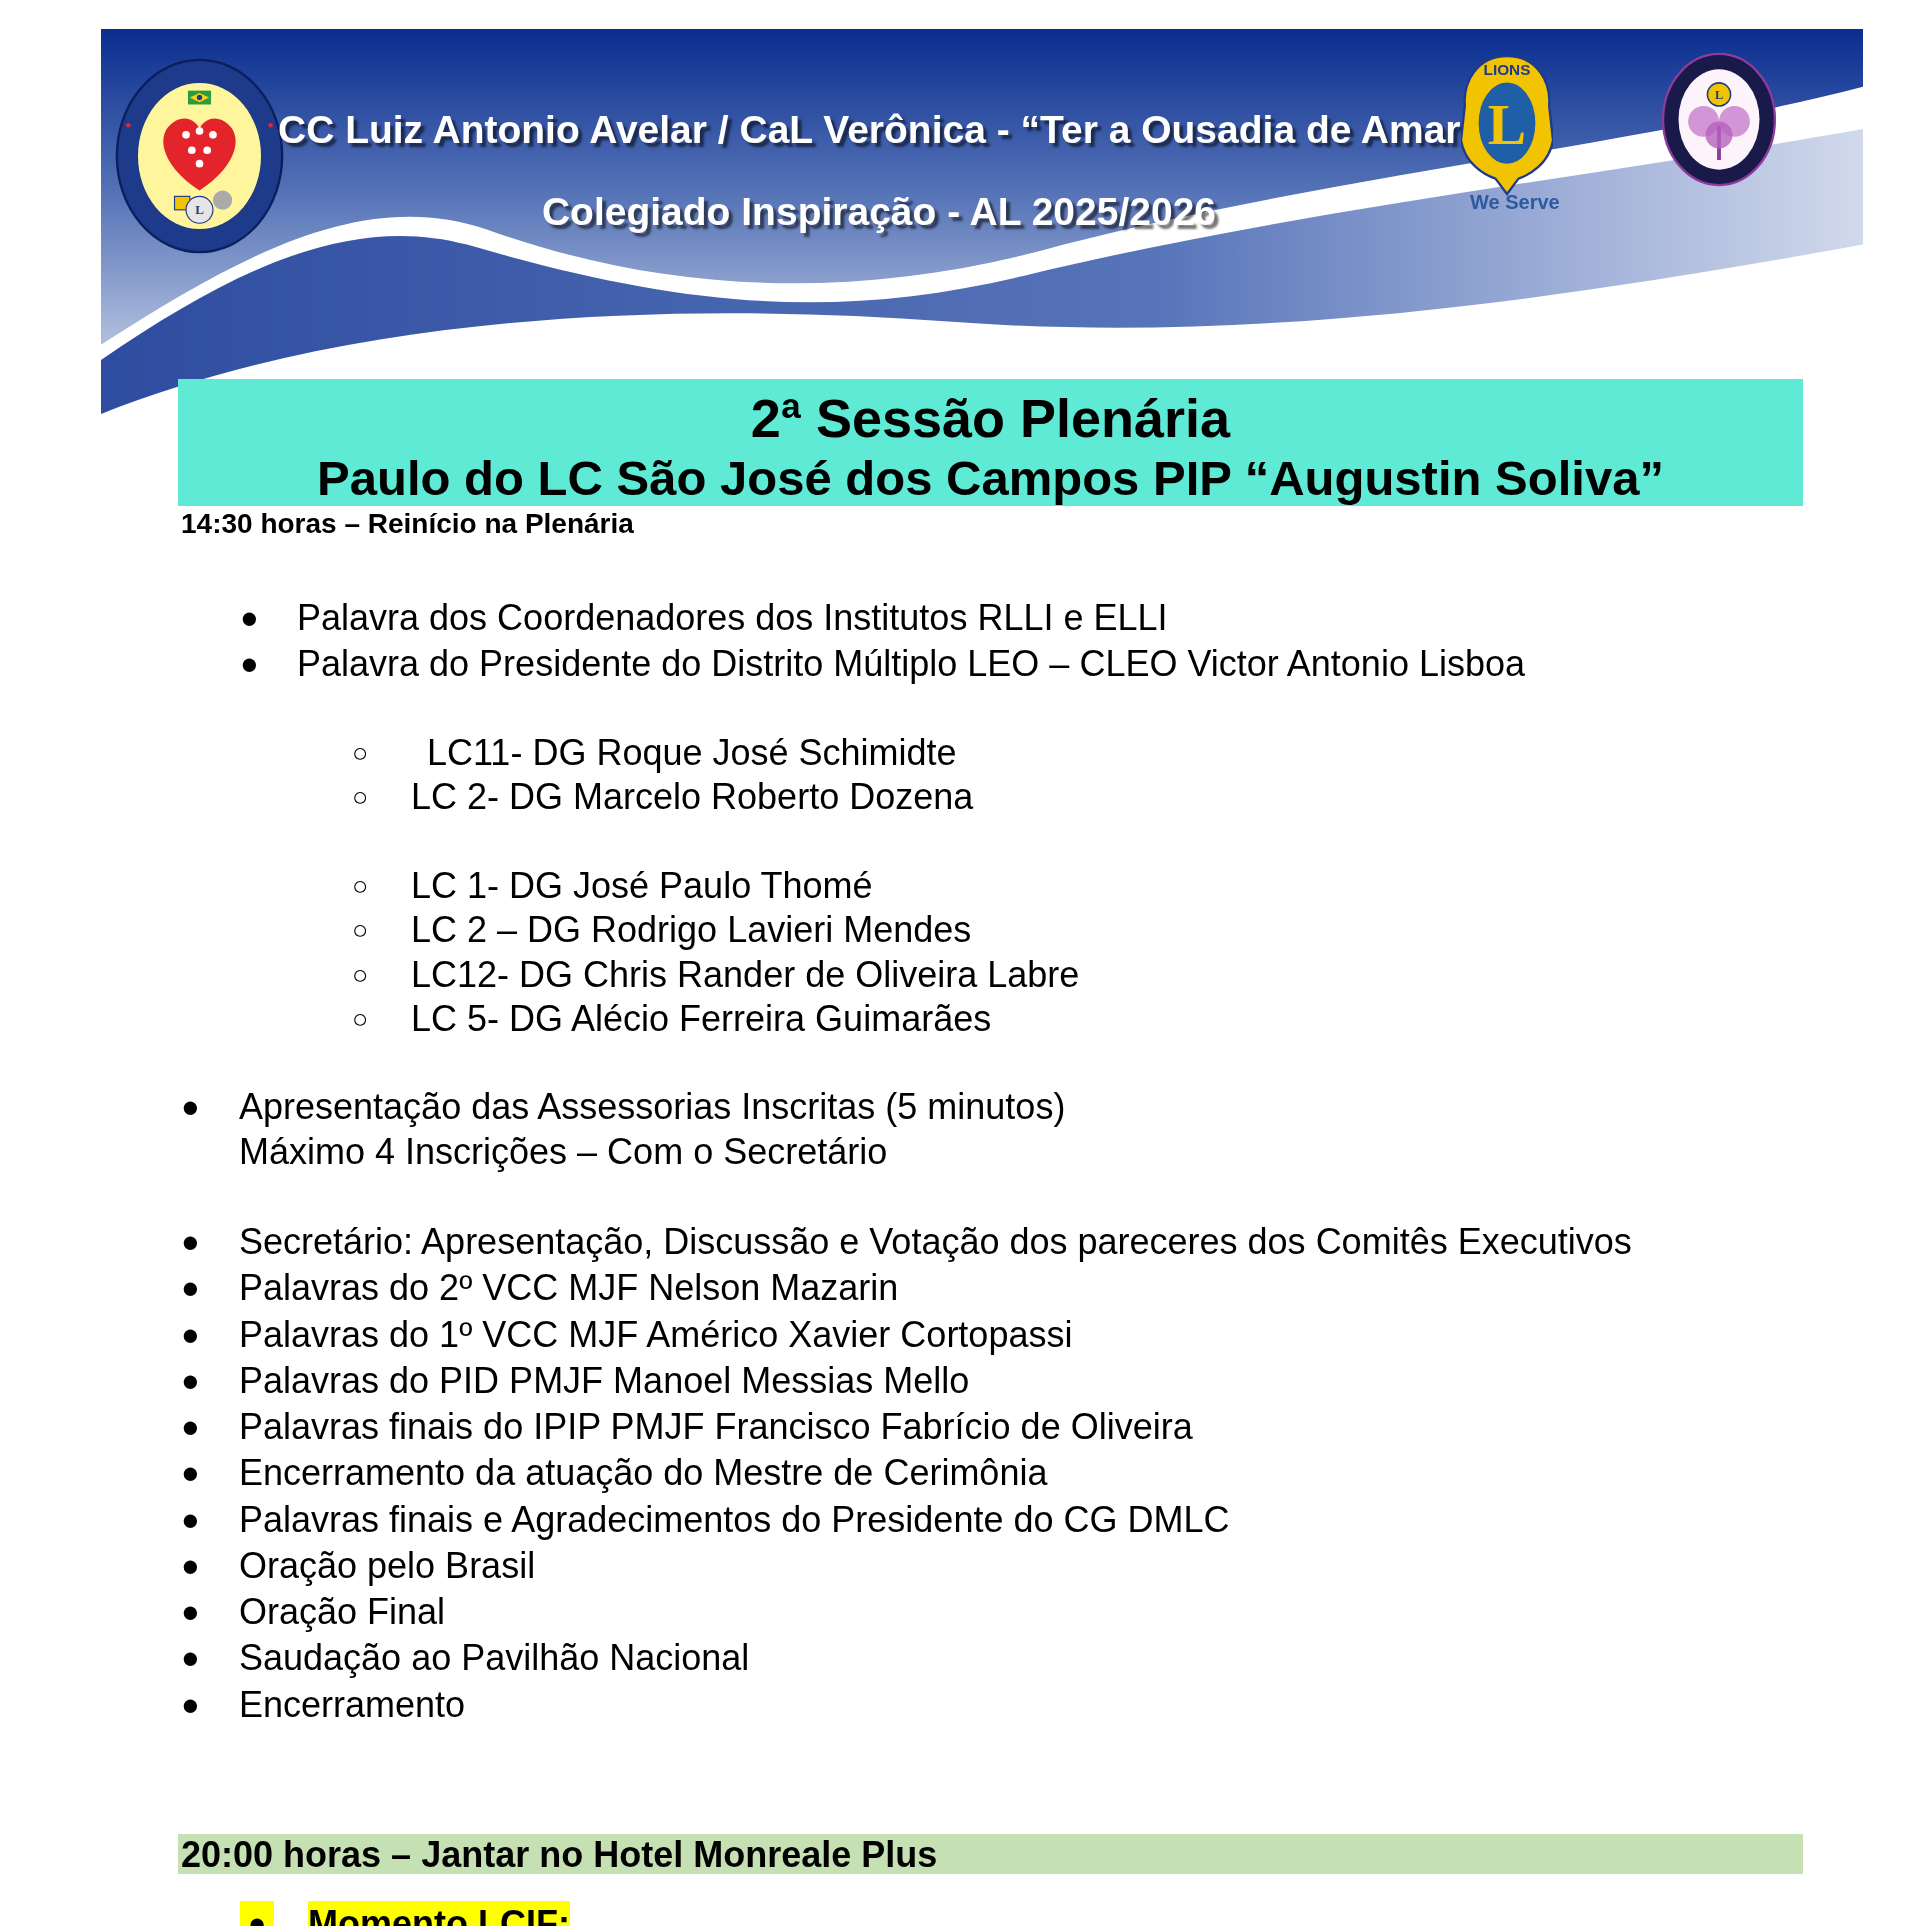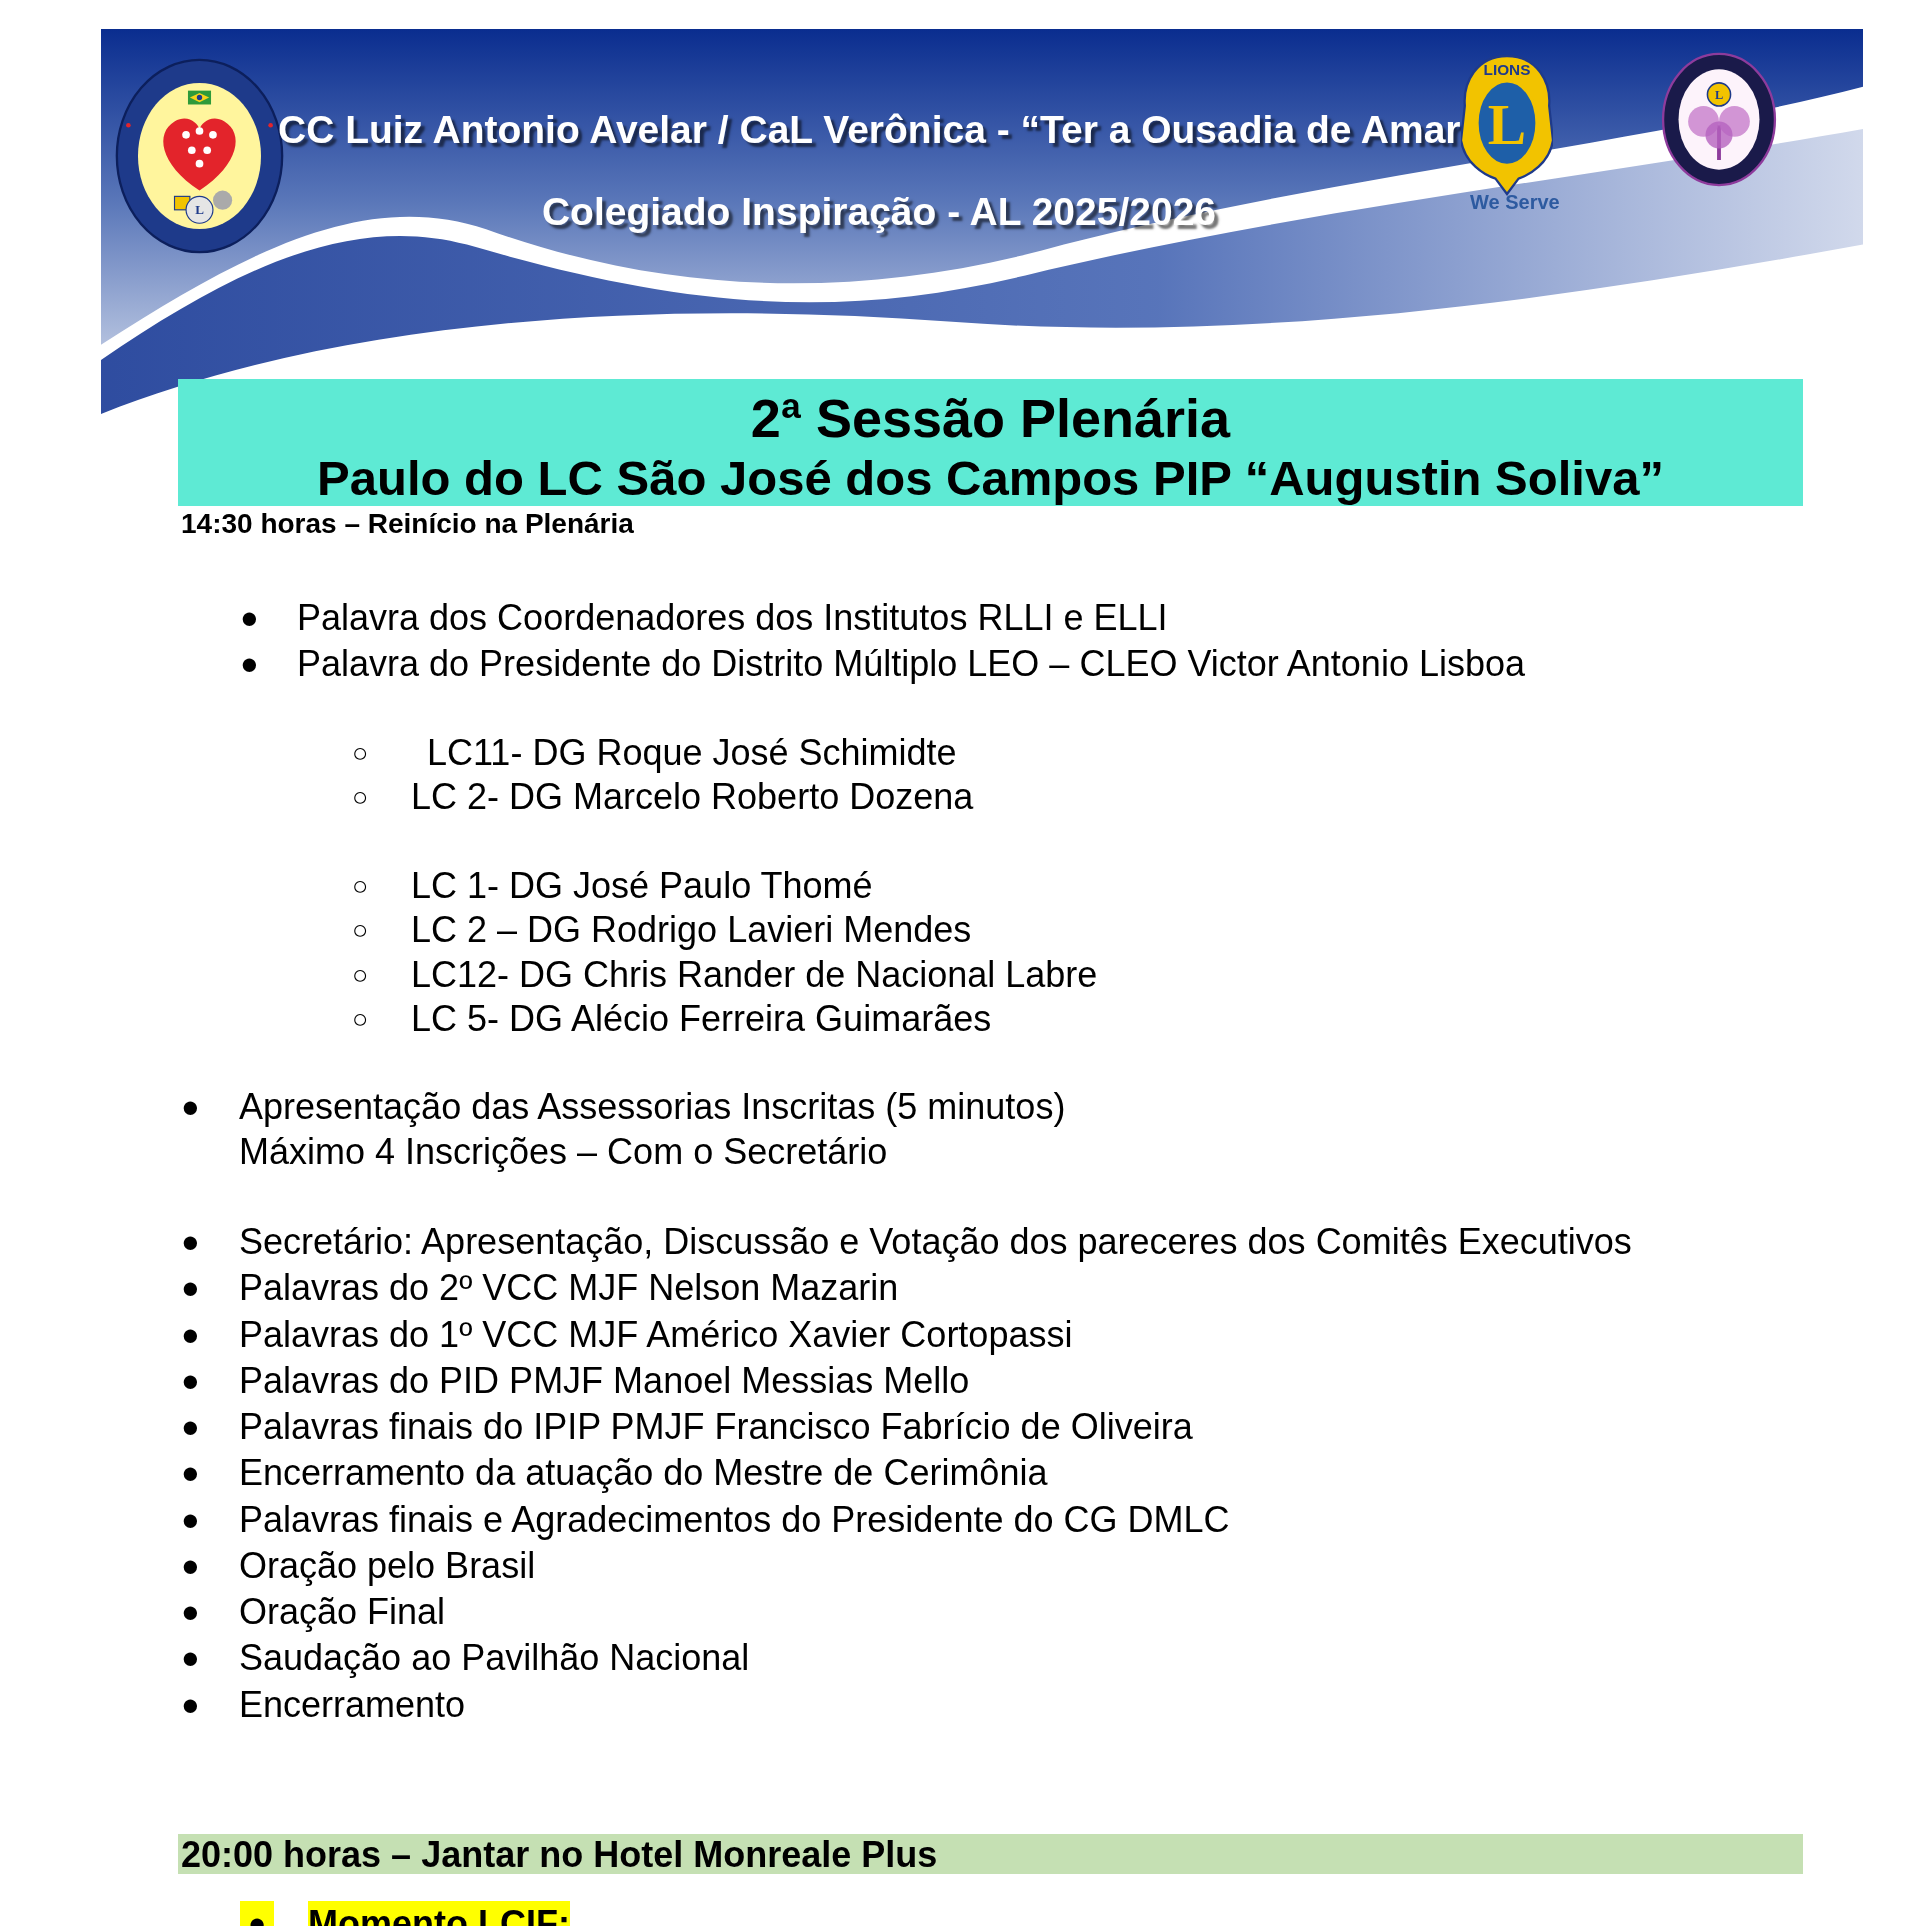--- a/index.html
+++ b/index.html
@@ -110,21 +110,21 @@
 <span class="circ" style="left:352px;top:730px;">○</span>
 <span class="txt" style="left:411px;top:730px;margin-left:16px;">LC11- DG Roque José Schimidte</span>
 <span class="circ" style="left:352px;top:774px;">○</span>
 <span class="txt" style="left:411px;top:774px;">LC 2- DG Marcelo Roberto Dozena</span>
 
 <span class="circ" style="left:352px;top:863px;">○</span>
 <span class="txt" style="left:411px;top:863px;">LC 1- DG José Paulo Thomé</span>
 <span class="circ" style="left:352px;top:907px;">○</span>
 <span class="txt" style="left:411px;top:907px;">LC 2 – DG Rodrigo Lavieri Mendes</span>
 <span class="circ" style="left:352px;top:952px;">○</span>
-<span class="txt" style="left:411px;top:952px;">LC12- DG Chris Rander de Nacional Labre</span>
+<span class="txt" style="left:411px;top:952px;">LC12- DG Chris Rander de Oliveira Labre</span>
 <span class="circ" style="left:352px;top:996px;">○</span>
 <span class="txt" style="left:411px;top:996px;">LC 5- DG Alécio Ferreira Guimarães</span>
 
 <span class="bullet" style="left:181px;top:1084px;">●</span>
 <span class="txt" style="left:239px;top:1084px;">Apresentação das Assessorias Inscritas (5 minutos)</span>
 <span class="txt" style="left:239px;top:1129px;">Máximo 4 Inscrições – Com o Secretário</span>
 
 <span class="bullet" style="left:181px;top:1219px;">●</span>
 <span class="txt" style="left:239px;top:1219px;">Secretário: Apresentação, Discussão e Votação dos pareceres dos Comitês Executivos</span>
 <span class="bullet" style="left:181px;top:1265px;">●</span>

